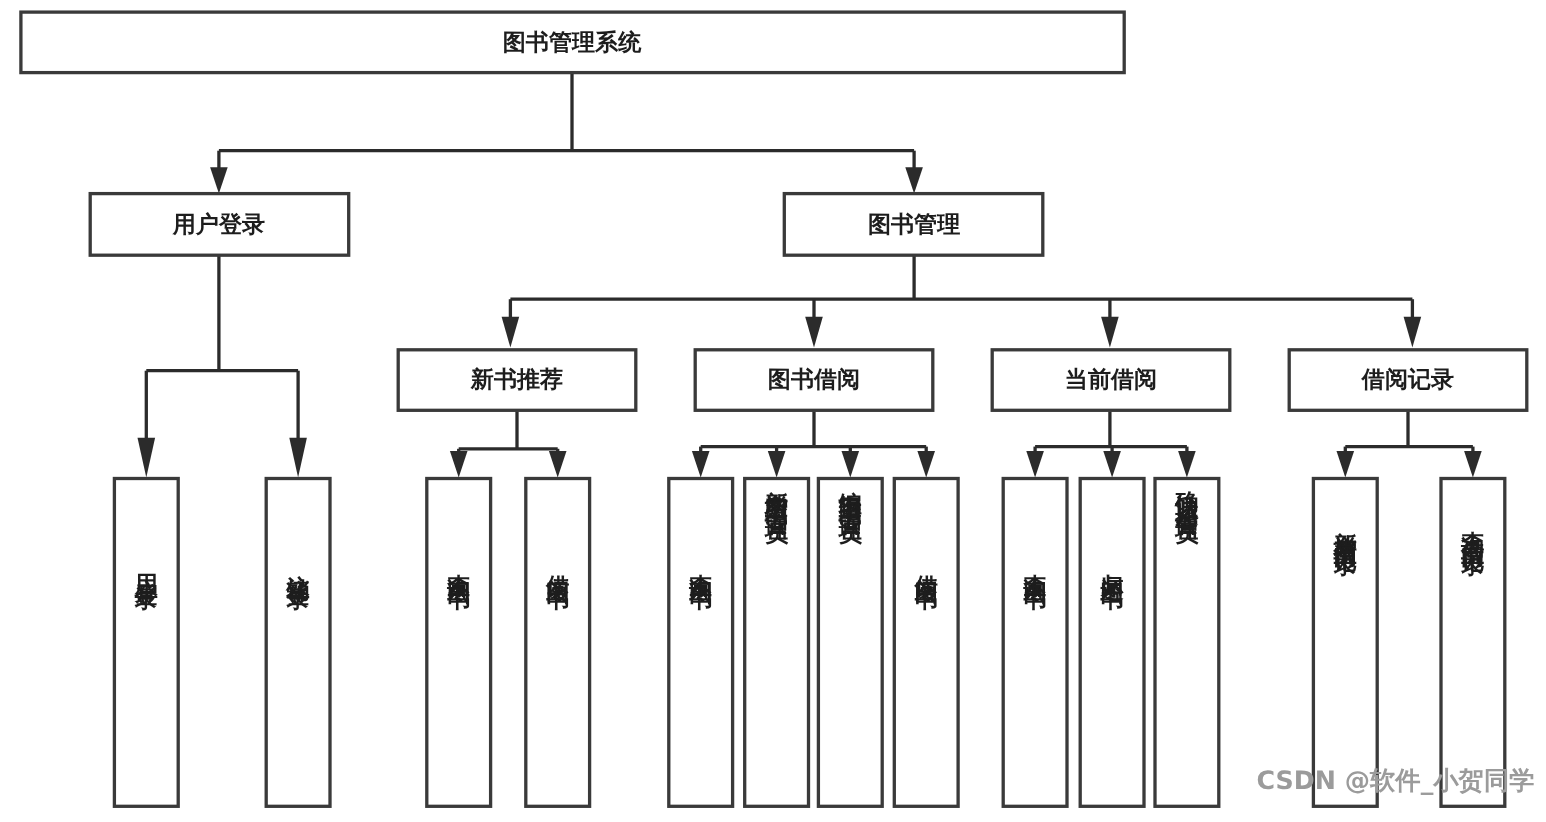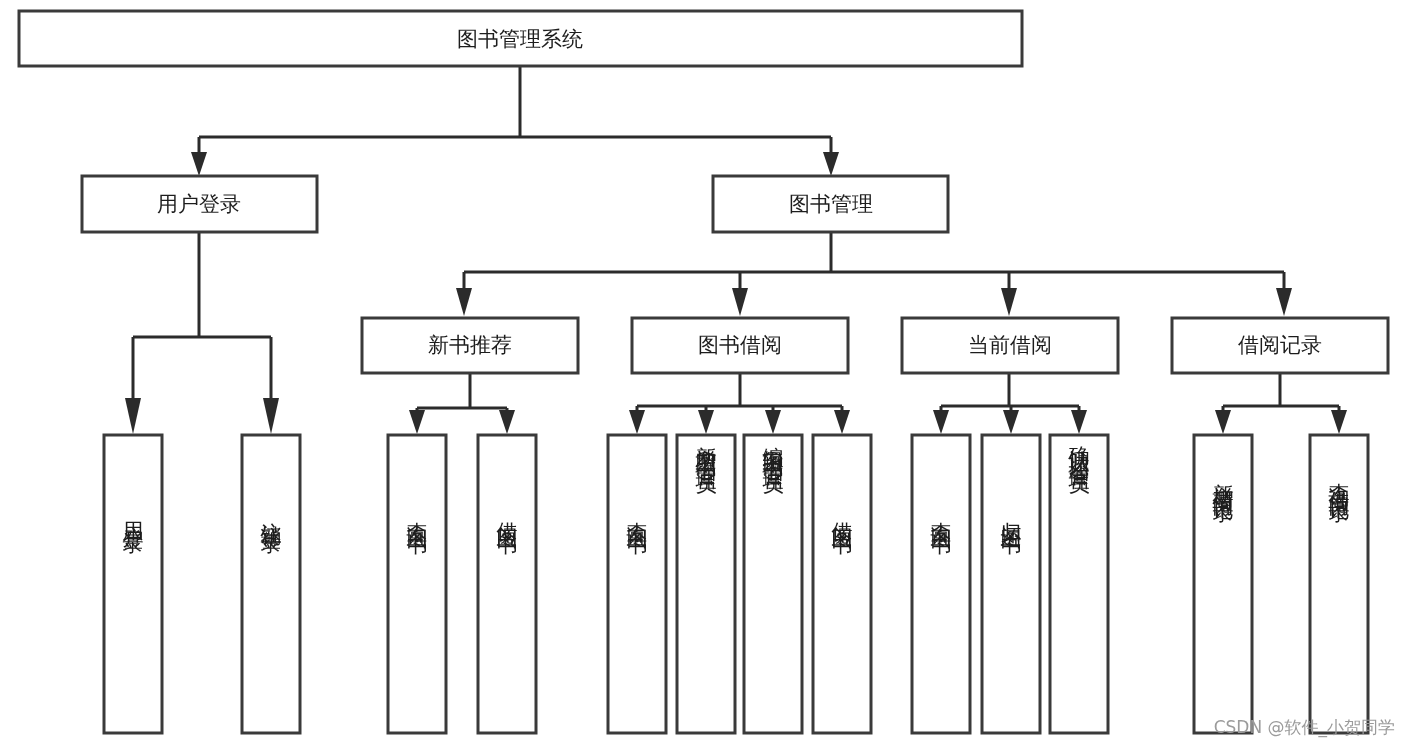--- a/index.html
+++ b/index.html
@@ -10,20 +10,21 @@
   }
   body {
     font-family: "DejaVu Sans", "Liberation Sans", sans-serif;
   }
   #diagram-root {
     position: relative;
     width: 1405px;
     height: 747px;
     background: #ffffff;
     overflow: hidden;
+    font-weight: bold;
   }
   svg#flow {
     position: absolute;
     left: 0;
     top: 0;
     width: 1405px;
     height: 747px;
     display: block;
   }
   .nodebox {
@@ -53,23 +54,23 @@
     font-size: 21px;
     fill: #1d1d1d;
     text-anchor: middle;
     writing-mode: vertical-rl;
     glyph-orientation-vertical: 0;
     letter-spacing: 4px;
   }
   .watermark {
     position: absolute;
     right: 10px;
-    bottom: 8px;
-    font-family: "DejaVu Sans", "Liberation Sans", sans-serif;
-    font-size: 17px;
+    bottom: 22px;
+    font-family: "DejaVu Sans", "Liberation Sans", sans-serif;
+    font-size: 23px;
     color: #9b9b9b;
     white-space: nowrap;
     pointer-events: none;
     user-select: none;
   }
 </style>
 </head>
 <body>
 
 <div id="diagram-root">

